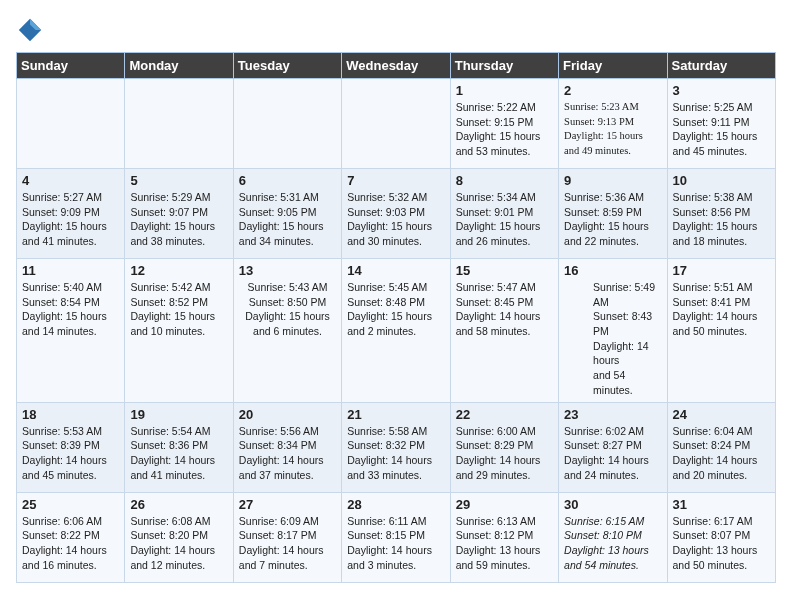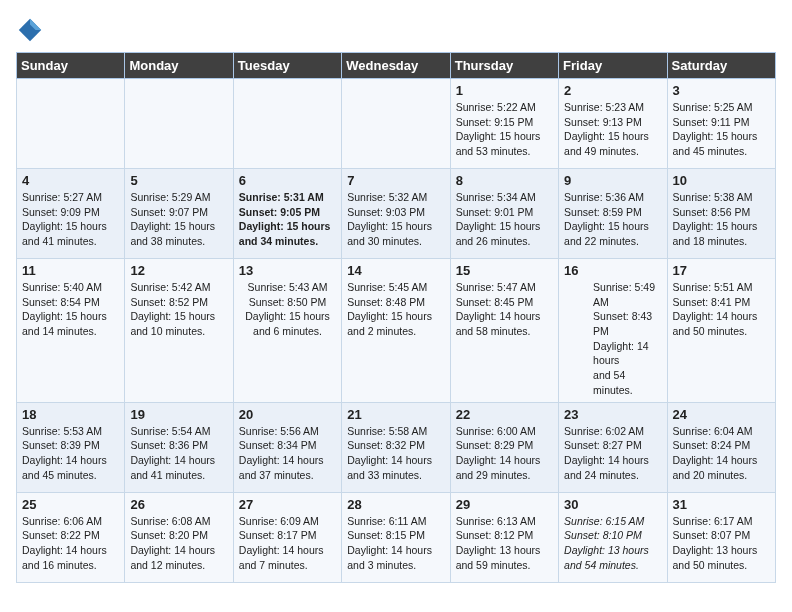--- a/index.html
+++ b/index.html
@@ -137,21 +137,21 @@
         <td class="empty-cell"></td>
         <td>
           <span class="day-num">1</span>
           <div class="day-info" style="white-space: pre-line;">Sunrise: 5:22 AM
 Sunset: 9:15 PM
 Daylight: 15 hours
 and 53 minutes.</div>
         </td>
         <td>
           <span class="day-num">2</span>
-          <div class="day-info" style="white-space: pre-line;">Sunrise: 5:23 AM
+          <div class="day-info" style="white-space: pre-line; font-family: Liberation Serif, serif;">Sunrise: 5:23 AM
 Sunset: 9:13 PM
 Daylight: 15 hours
 and 49 minutes.</div>
         </td>
         <td>
           <span class="day-num">3</span>
           <div class="day-info" style="white-space: pre-line;">Sunrise: 5:25 AM
 Sunset: 9:11 PM
 Daylight: 15 hours
 and 45 minutes.</div>
@@ -167,21 +167,21 @@
         </td>
         <td>
           <span class="day-num">5</span>
           <div class="day-info" style="white-space: pre-line;">Sunrise: 5:29 AM
 Sunset: 9:07 PM
 Daylight: 15 hours
 and 38 minutes.</div>
         </td>
         <td>
           <span class="day-num">6</span>
-          <div class="day-info" style="white-space: pre-line; font-weight: bold;">Sunrise: 5:31 AM
+          <div class="day-info" style="white-space: pre-line;">Sunrise: 5:31 AM
 Sunset: 9:05 PM
 Daylight: 15 hours
 and 34 minutes.</div>
         </td>
         <td>
           <span class="day-num">7</span>
           <div class="day-info" style="white-space: pre-line;">Sunrise: 5:32 AM
 Sunset: 9:03 PM
 Daylight: 15 hours
 and 30 minutes.</div>

